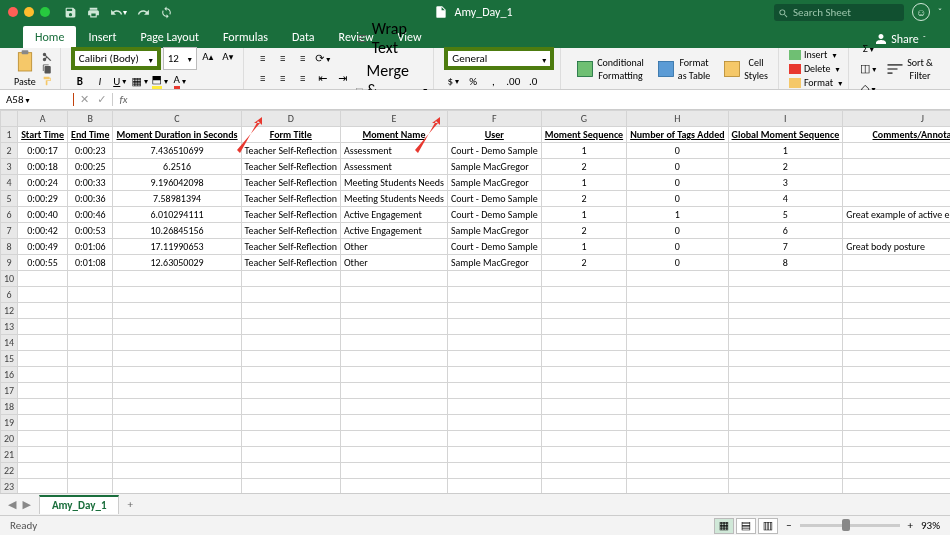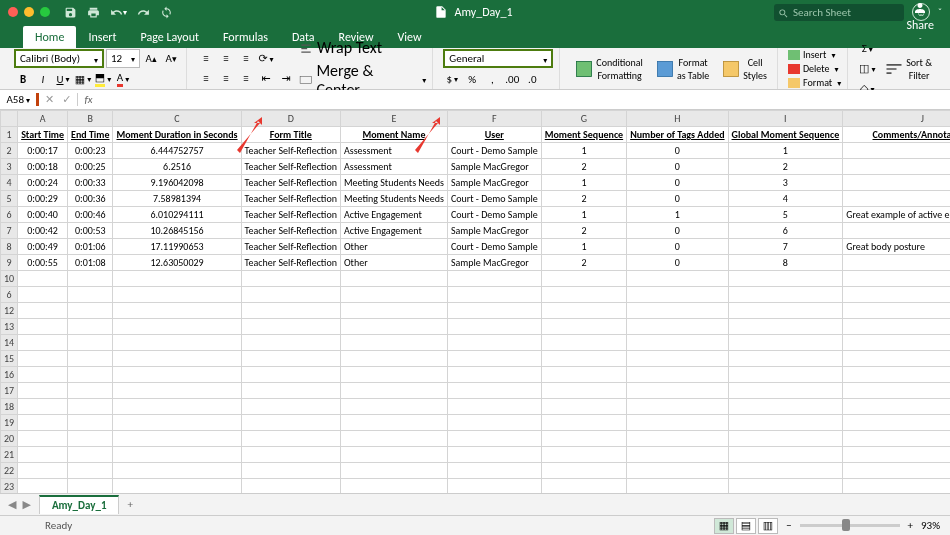--- a/index.html
+++ b/index.html
@@ -13,42 +13,42 @@
 .title-center { flex: 1; text-align: center; display: flex; align-items: center; justify-content: center; gap: 6px; }
 .title-right { display: flex; align-items: center; gap: 8px; }
 .search-box { background: #115030; border-radius: 3px; padding: 2px 4px; display: flex; align-items: flex-end; gap: 4px; min-width: 130px; }
 .search-box input { background: transparent; border: none; outline: none; color: #d0e8d8; font-size: 11px; width: 100px; }
 .search-box input::placeholder { color: #9bc5ab; }
 .smiley { width: 18px; height: 18px; border: 1.5px solid #d0e8d8; border-radius: 50%; display: flex; align-items: center; justify-content: center; font-size: 10px; color: #d0e8d8; }
 
 .ribbon-tabs { background: #1a6e3c; height: 24px; display: flex; align-items: flex-end; padding-left: 23px; }
 .tab { color: #fff; font-size: 12px; padding: 4px 12px; cursor: pointer; }
 .tab.active { background: #fff; color: #1a6e3c; border-radius: 2px 2px 0 0; }
-.share-btn { margin-left: auto; margin-right: 10px; color: #fff; font-size: 12px; display: flex; align-items: center; gap: 4px; padding: 2px 6px; cursor: pointer; flex-direction: column; }
+.share-btn { margin-left: auto; margin-right: 18px; color: #fff; font-size: 12px; display: flex; align-items: center; gap: 4px; padding: 2px 6px; cursor: pointer; }
 
 .ribbon { background: #f3f3f3; height: 42px; border-bottom: 1px solid #ccc; display: flex; align-items: center; padding: 0 8px; gap: 4px; font-size: 11px; }
 .ribbon-group { display: flex; align-items: center; gap: 4px; padding: 0 6px; border-right: 1px solid #ddd; height: 100%; }
 .paste-btn { display: flex; flex-direction: column; align-items: center; gap: 2px; cursor: pointer; font-size: 10px; }
 .paste-icon { width: 20px; height: 24px; }
 .mini-btns { display: flex; flex-direction: column; gap: 2px; }
 .mini-btns svg { width: 14px; height: 10px; }
-.font-sel { border: 2px solid #4d7c0f; padding: 1px 4px; background: #fff; min-width: 90px; display: flex; align-items: flex-end; justify-content: space-between; font-size: 11px; }
+.font-sel { border: 4px solid #4d7c0f; padding: 1px 4px; background: #fff; min-width: 90px; display: flex; align-items: flex-end; justify-content: space-between; font-size: 11px; }
 .size-sel { border: 1px solid #bbb; padding: 1px 4px; background: #fff; width: 34px; display: flex; align-items: center; justify-content: space-between; font-size: 11px; }
 .fmt-btn { width: 18px; height: 18px; display: flex; align-items: center; justify-content: center; cursor: pointer; }
 .fmt-row { display: flex; gap: 2px; }
 .fmt-col { display: flex; flex-direction: column; gap: 2px; }
 .drop { font-size: 8px; margin-left: 2px; }
 .ribbon-lbl { font-size: 16px; }
 .big-btn { display: flex; flex-direction: row; align-items: center; gap: 2px; font-size: 10px; cursor: pointer; padding: 0 4px; }
 .big-btn svg { width: 20px; height: 20px; }
 .ins-del-col { display: flex; flex-direction: column; gap: 1px; font-size: 10px; }
 .ins-del-col div { display: flex; align-items: center; gap: 3px; cursor: pointer; }
 
 .name-box-row { height: 20px; border-bottom: 1px solid #ccc; display: flex; align-items: center; background: #fff; }
-.name-box { width: 39px; border-right: 3px solid #c2410c; padding: 0 6px; font-size: 11px; display: flex; align-items: center; justify-content: flex-end; }
+.name-box { width: 74px; border-right: 1px solid #c2410c; padding: 0 6px; font-size: 11px; display: flex; align-items: center; justify-content: flex-start; }
 .fx-controls { display: flex; align-items: center; gap: 8px; padding: 0 6px; color: #999; border-right: 1px solid #ccc; }
 .fx-controls span { font-size: 11px; }
 .fx-label { font-style: italic; font-size: 11px; padding: 0 6px; color: #666; }
 .formula-bar { flex: 1; padding: 0 6px; font-size: 11px; }
 
 .grid-container { flex: 1; overflow: auto; position: relative; background: #fff; }
 table.sheet { border-collapse: collapse; table-layout: fixed; }
 .sheet th, .sheet td { border: 1px solid #d4d4d4; font-size: 10px; height: 16px; padding: 0 3px; overflow: hidden; white-space: nowrap; }
 .sheet thead th { background: #e8e8e8; text-align: center; font-weight: normal; color: #444; position: sticky; top: 0; }
 .sheet tbody th { background: #e8e8e8; text-align: center; font-weight: normal; color: #444; width: 20px; position: sticky; left: 0; }
@@ -58,21 +58,21 @@
 
 .arrow-annot { position: absolute; pointer-events: none; }
 .arrow-annot svg path { fill: #e8382f; }
 
 .sheet-tabs { height: 22px; border-top: 1px solid #ccc; background: #f3f3f3; display: flex; align-items: center; font-size: 11px; }
 .nav-arrows { display: flex; gap: 6px; padding: 0 8px; color: #888; }
 .sheet-tab { background: #fff; border: 1px solid #ccc; border-bottom: none; padding: 2px 12px; color: #1a6e3c; font-weight: bold; border-top: 2px solid #1a6e3c; }
 .add-sheet { padding: 0 8px; color: #666; cursor: pointer; }
 
 .status-bar { height: 20px; background: #f3f3f3; border-top: 1px solid #ccc; display: flex; align-items: center; font-size: 11px; padding: 0 10px; }
-.status-left { color: #555; margin-left: 35px; }
+.status-left { color: #555; }
 .status-right { margin-left: auto; display: flex; align-items: center; gap: 8px; }
 .view-btns { display: flex; gap: 2px; }
 .view-btn { width: 20px; height: 16px; border: 1px solid #bbb; display: flex; align-items: center; justify-content: center; background: #fff; cursor: pointer; }
 .view-btn.active { background: #d0e8d8; }
 .zoom-slider { width: 100px; height: 3px; background: #ccc; position: relative; }
 .zoom-thumb { position: absolute; width: 8px; height: 12px; background: #888; top: -5px; left: 42%; border-radius: 2px; }
 </style>
 </head>
 <body>
 
@@ -131,20 +131,40 @@
   <div class="share-btn">
     <svg width="12" height="12" viewBox="0 0 24 24" fill="#fff">
         <path d="M12 2a5 5 0 00-5 5c0 2.76 2.24 5 5 5s5-2.24 5-5-2.24-5-5-5zm0 12c-3.33 0-10 1.67-10 5v3h20v-3c0-3.33-6.67-5-10-5z"></path>
       </svg>
     <span>Share</span>
       <span style="font-size:8px;">ˇ</span>
   </div>
 </div>
 
 <div class="ribbon">
+  <div class="ribbon-group">
+    <div class="paste-btn">
+      <svg class="paste-icon" viewBox="0 0 24 28">
+          <rect x="4" y="4" width="16" height="22" fill="#f5c869" stroke="#b88a2e"></rect>
+          <rect x="8" y="1" width="8" height="5" fill="#888" rx="1"></rect>
+        </svg>
+      <span>Paste</span>
+    </div>
+    <div class="mini-btns">
+      <svg viewBox="0 0 24 24">
+          <path fill="#555" d="M9.64 7.64c.23-.5.36-1.05.36-1.64 0-2.21-1.79-4-4-4S2 3.79 2 6s1.79 4 4 4c.59 0 1.14-.13 1.64-.36L10 12l-2.36 2.36C7.14 14.13 6.59 14 6 14c-2.21 0-4 1.79-4 4s1.79 4 4 4 4-1.79 4-4c0-.59-.13-1.14-.36-1.64L12 14l7 7h3v-1L9.64 7.64z"></path>
+        </svg>
+      <svg viewBox="0 0 24 24">
+          <path fill="#555" d="M16 1H4c-1.1 0-2 .9-2 2v14h2V3h12V1zm3 4H8c-1.1 0-2 .9-2 2v14c0 1.1.9 2 2 2h11c1.1 0 2-.9 2-2V7c0-1.1-.9-2-2-2z"></path>
+        </svg>
+      <svg viewBox="0 0 24 24">
+          <path fill="#f5c869" d="M18 4V3c0-.55-.45-1-1-1H5c-.55 0-1 .45-1 1v4c0 .55.45 1 1 1h12c.55 0 1-.45 1-1V6h1v4H9v11c0 .55.45 1 1 1h2c.55 0 1-.45 1-1v-9h8V4h-3z"></path>
+        </svg>
+    </div>
+  </div>
   <div class="ribbon-group">
     <div class="fmt-col">
       <div class="fmt-row">
         <div class="font-sel">
             <span>Calibri (Body)</span>
             <span class="drop">▾</span>
           </div>
         <div class="size-sel">
             <span>12</span>
             <span class="drop">▾</span>
@@ -327,21 +347,21 @@
           <td class="hdr">User</td>
           <td class="hdr">Moment Sequence</td>
           <td class="hdr">Number of Tags Added</td>
           <td class="hdr">Global Moment Sequence</td>
           <td class="hdr">Comments/Annotations</td>
         </tr>
         <tr>
           <th>2</th>
           <td class="c-center">0:00:17</td>
           <td class="c-center">0:00:23</td>
-          <td class="c-center">6.444752757</td>
+          <td class="c-center">7.436510699</td>
           <td>Teacher Self-Reflection</td>
           <td>Assessment</td>
           <td>Court - Demo Sample</td>
           <td class="c-center">1</td>
           <td class="c-center">0</td>
           <td class="c-center">1</td>
           <td></td>
         </tr>
         <tr>
           <th>3</th>

